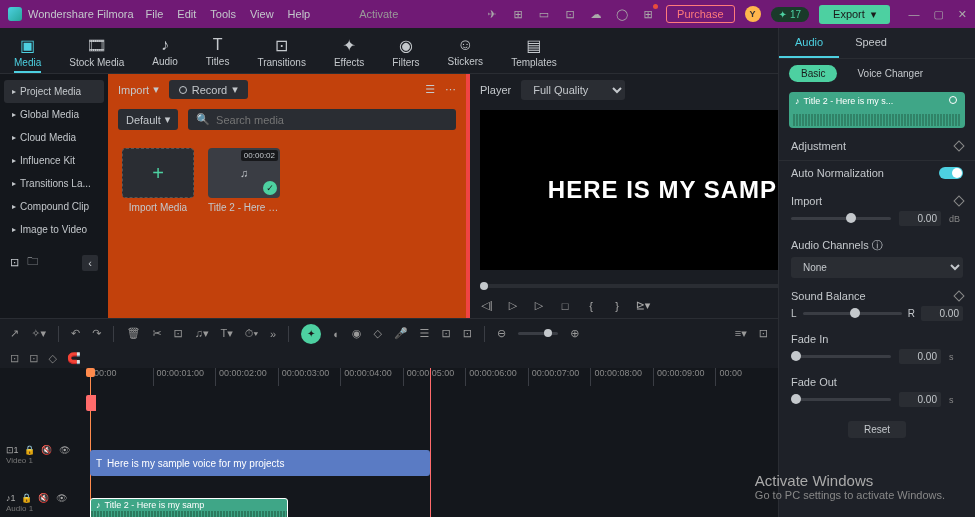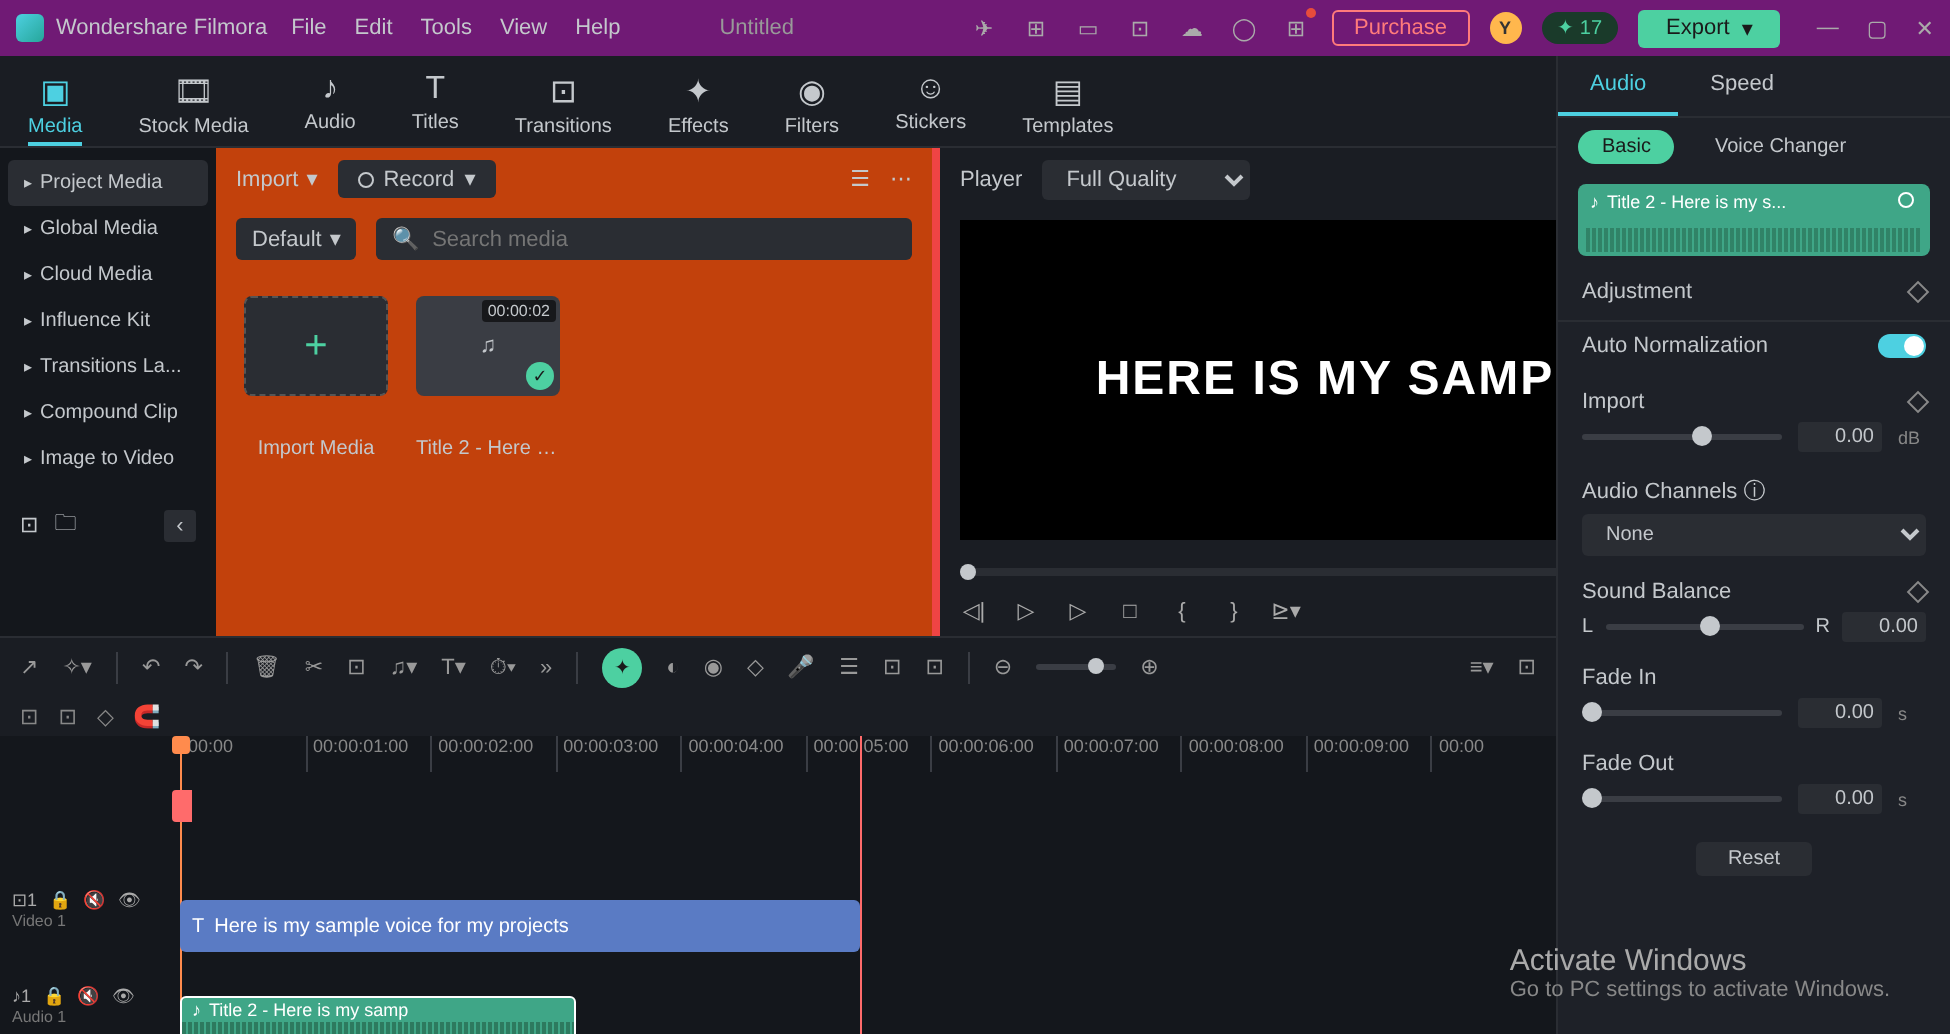--- a/index.html
+++ b/index.html
@@ -47,21 +47,21 @@
 .search-field { flex: 1; background: #2a2d33; border-radius: 3px; padding: 4px 8px; display: flex; align-items: center; gap: 6px; }
 .search-field input { background: transparent; border: none; color: #c4c8cc; font-size: 11px; outline: none; flex: 1; }
 .media-grid { display: flex; gap: 14px; padding: 14px; }
 .media-card { width: 72px; }
 .card-thumb { width: 72px; height: 50px; background: #2a2d33; border-radius: 4px; display: flex; align-items: center; justify-content: center; position: relative; }
 .card-thumb.import { border: 1px dashed #555; cursor: pointer; }
 .card-thumb.import .plus { color: #4dd0a1; font-size: 20px; }
 .card-thumb.audio { background: #3a3d44; }
 .card-thumb .dur { position: absolute; top: 2px; right: 2px; background: rgba(0,0,0,.6); font-size: 8px; padding: 1px 3px; border-radius: 2px; }
 .card-thumb .check { position: absolute; bottom: 3px; right: 3px; width: 14px; height: 14px; background: #4dd0a1; border-radius: 50%; display: flex; align-items: center; justify-content: center; color: #1a1a1a; font-size: 9px; }
-.card-label { font-size: 10px; text-align: center; margin-top: 21px; white-space: nowrap; overflow: hidden; text-overflow: ellipsis; }
+.card-label { font-size: 10px; text-align: center; margin-top: 4px; white-space: nowrap; overflow: hidden; text-overflow: ellipsis; }
 
 .player-panel { flex: 1; background: #1a1d23; display: flex; flex-direction: column; border-left: 4px solid #ef4444; justify-content: center; }
 .player-top { display: flex; align-items: center; padding: 6px 10px; gap: 10px; }
 .player-top select { background: #2a2d33; border: none; color: #c4c8cc; padding: 3px 20px 3px 8px; border-radius: 3px; font-size: 11px; }
 .player-top .spacer { flex: 1; }
 .preview { flex: 1; background: #000; margin: 4px 10px; display: flex; align-items: center; justify-content: center; }
 .preview-text { color: #fff; font-family: 'Arial Black', sans-serif; font-weight: 900; font-size: 24px; letter-spacing: 1px; text-transform: uppercase; }
 .player-controls { padding: 6px 10px; }
 .progress-row { display: flex; align-items: center; gap: 10px; font-size: 10px; }
 .progress-bar { flex: 1; height: 4px; background: #2a2d33; border-radius: 2px; position: relative; }
@@ -139,21 +139,21 @@
     <div class="logo-icon"></div>
     <span>Wondershare Filmora</span>
   </div>
   <div class="menu">
     <span>File</span>
     <span>Edit</span>
     <span>Tools</span>
     <span>View</span>
     <span>Help</span>
   </div>
-  <span class="title">Untitled</span>
+  <span class="title">Activate</span>
   <div class="right-icons">
     <span class="icon-btn">✈</span>
     <span class="icon-btn">⊞</span>
     <span class="icon-btn">▭</span>
     <span class="icon-btn">⊡</span>
     <span class="icon-btn">☁</span>
     <span class="icon-btn">◯</span>
     <span class="icon-btn notif-badge">⊞</span>
     <button class="btn-purchase">Purchase</button>
     <div class="avatar">Y</div>

